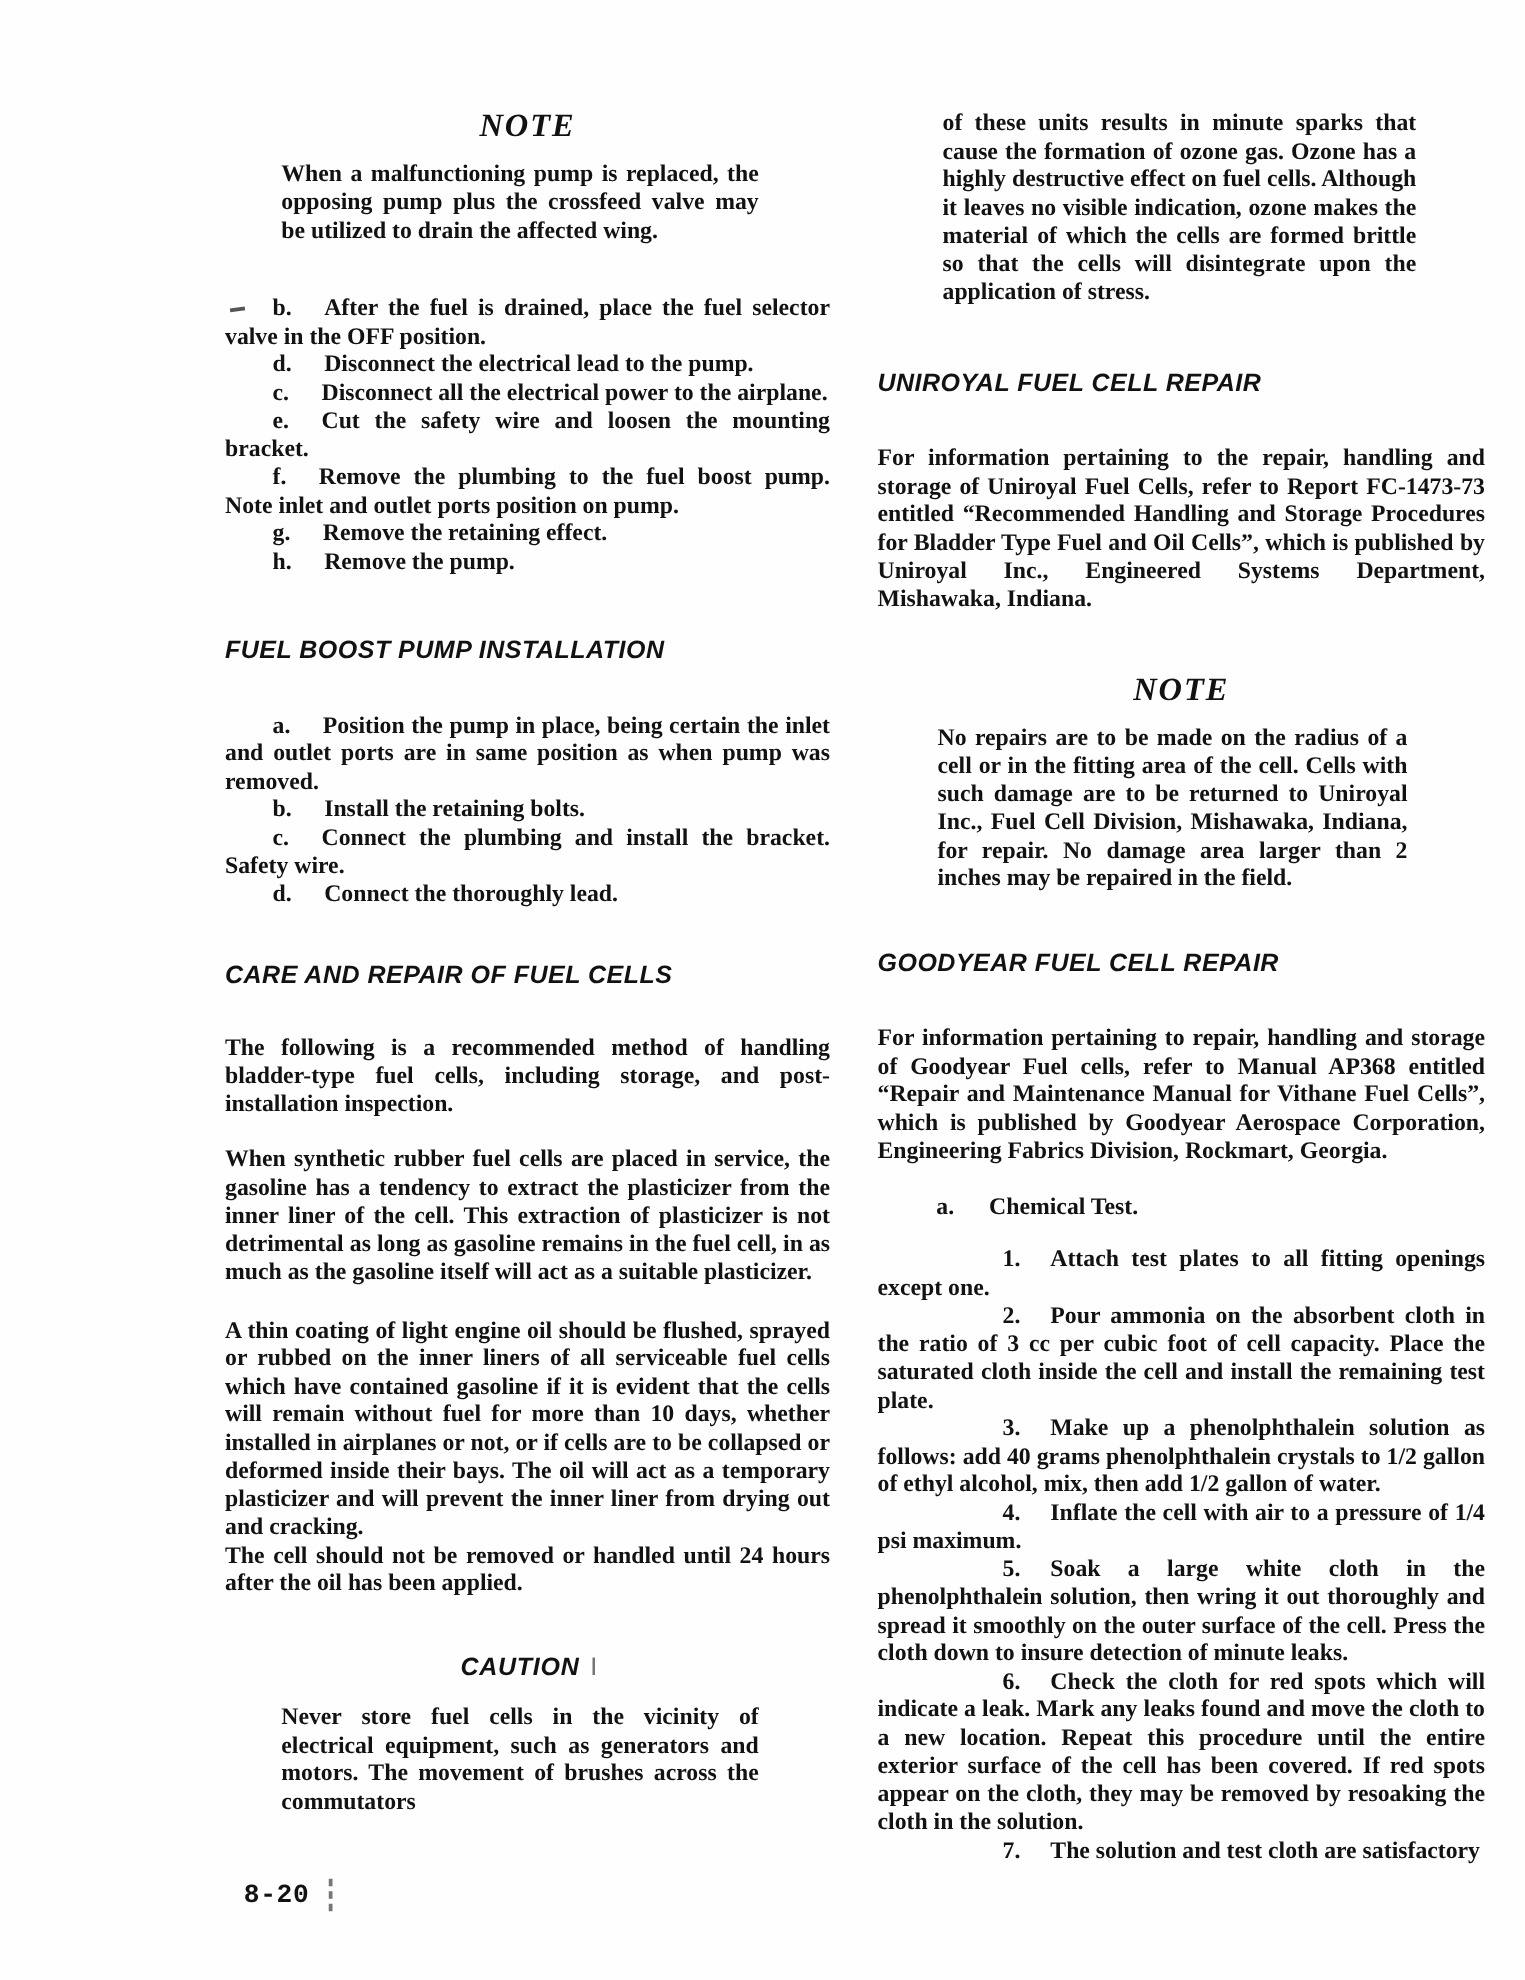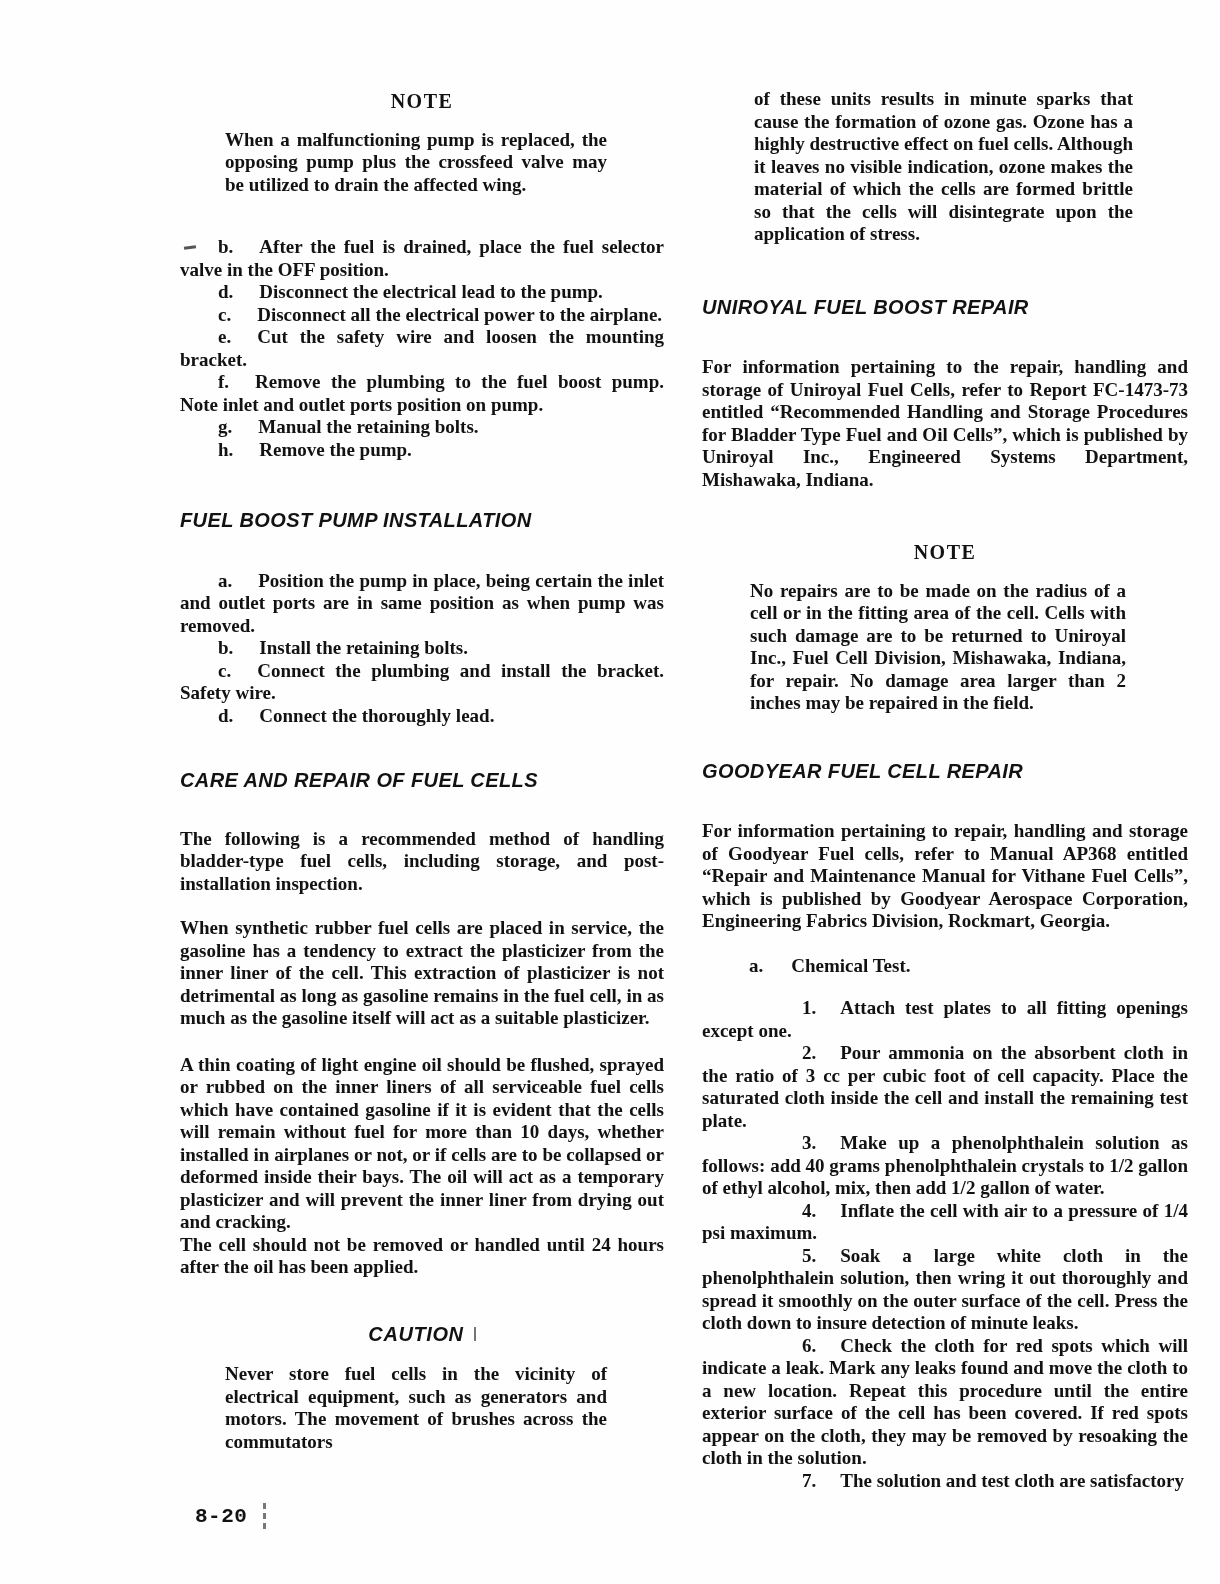--- a/index.html
+++ b/index.html
@@ -19,23 +19,24 @@
     font-weight:bold;
     text-align:justify;
   }
   .col-left  { left:180px; top:90px;  width:484px; }
   .col-right { left:702px; top:88px;  width:486px; }
 
   p { margin:0; }
 
   .center-title {
     text-align:center;
-    font-size:20px;
+    font-size:26px;
     letter-spacing:1.5px;
     margin-bottom:16px;
+    font-style:italic;
   }
   .section-heading {
     font-family:"Liberation Sans", sans-serif;
     font-style:italic;
     font-weight:bold;
     font-size:20px;
     letter-spacing:0.4px;
     text-align:left;
   }
   .caution-title {
@@ -114,21 +115,21 @@
     <p class="inset mb40">When a malfunctioning pump is replaced, the opposing pump plus the crossfeed valve may be utilized to drain the affected wing.</p>
 
     <div class="step-b-wrap">
       <span class="pencil-mark"></span>
       <p class="hang"><span class="lbl">b.</span><span>After the fuel is drained, place the fuel selector valve in the OFF position.</span></p>
     </div>
     <p class="hang"><span class="lbl">d.</span><span>Disconnect the electrical lead to the pump.</span></p>
     <p class="hang"><span class="lbl">c.</span><span>Disconnect all the electrical power to the airplane.</span></p>
     <p class="hang"><span class="lbl">e.</span><span>Cut the safety wire and loosen the mounting bracket.</span></p>
     <p class="hang"><span class="lbl">f.</span><span>Remove the plumbing to the fuel boost pump. Note inlet and outlet ports position on pump.</span></p>
-    <p class="hang"><span class="lbl">g.</span><span>Manual the retaining bolts.</span></p>
+    <p class="hang"><span class="lbl">g.</span><span>Remove the retaining effect.</span></p>
     <p class="hang"><span class="lbl">h.</span><span>Remove the pump.</span></p>
 
     <p class="section-heading mt48 mb38">FUEL BOOST PUMP INSTALLATION</p>
 
     <p class="hang"><span class="lbl">a.</span><span>Position the pump in place, being certain the inlet and outlet ports are in same position as when pump was removed.</span></p>
     <p class="hang"><span class="lbl">b.</span><span>Install the retaining bolts.</span></p>
     <p class="hang"><span class="lbl">c.</span><span>Connect the plumbing and install the bracket. Safety wire.</span></p>
     <p class="hang"><span class="lbl">d.</span><span>Connect the thoroughly lead.</span></p>
 
     <p class="section-heading mt42 mb36">CARE AND REPAIR OF FUEL CELLS</p>
@@ -138,21 +139,21 @@
     <p class="mb44">The cell should not be removed or handled until 24 hours after the oil has been applied.</p>
 
     <p class="caution-title"><span>CAUTION</span><span class="caution-tick"></span></p>
     <p class="inset">Never store fuel cells in the vicinity of electrical equipment, such as generators and motors. The movement of brushes across the commutators</p>
   </div>
 
   <div class="col col-right">
 
     <p class="inset" style="margin-left:52px; margin-right:55px;">of these units results in minute sparks that cause the formation of ozone gas. Ozone has a highly destructive effect on fuel cells. Although it leaves no visible indication, ozone makes the material of which the cells are formed brittle so that the cells will disintegrate upon the application of stress.</p>
 
-    <p class="section-heading mt50 mb38">UNIROYAL FUEL BOOST REPAIR</p>
+    <p class="section-heading mt50 mb38">UNIROYAL FUEL CELL REPAIR</p>
     <p>For information pertaining to the repair, handling and storage of Uniroyal Fuel Cells, refer to Report FC-1473-73 entitled “Recommended Handling and Storage Procedures for Bladder Type Fuel and Oil Cells”, which is published by Uniroyal Inc., Engineered Systems Department, Mishawaka, Indiana.</p>
 
     <p class="center-title mt50">NOTE</p>
     <p class="inset" style="margin-left:48px; margin-right:62px;">No repairs are to be made on the radius of a cell or in the fitting area of the cell. Cells with such damage are to be returned to Uniroyal Inc., Fuel Cell Division, Mishawaka, Indiana, for repair. No damage area larger than 2 inches may be repaired in the field.</p>
 
     <p class="section-heading mt45 mb38">GOODYEAR FUEL CELL REPAIR</p>
     <p>For information pertaining to repair, handling and storage of Goodyear Fuel cells, refer to Manual AP368 entitled “Repair and Maintenance Manual for Vithane Fuel Cells”, which is published by Goodyear Aerospace Corporation, Engineering Fabrics Division, Rockmart, Georgia.</p>
 
     <p class="sub mt22"><span class="lbl">a.</span><span>Chemical Test.</span></p>
 

